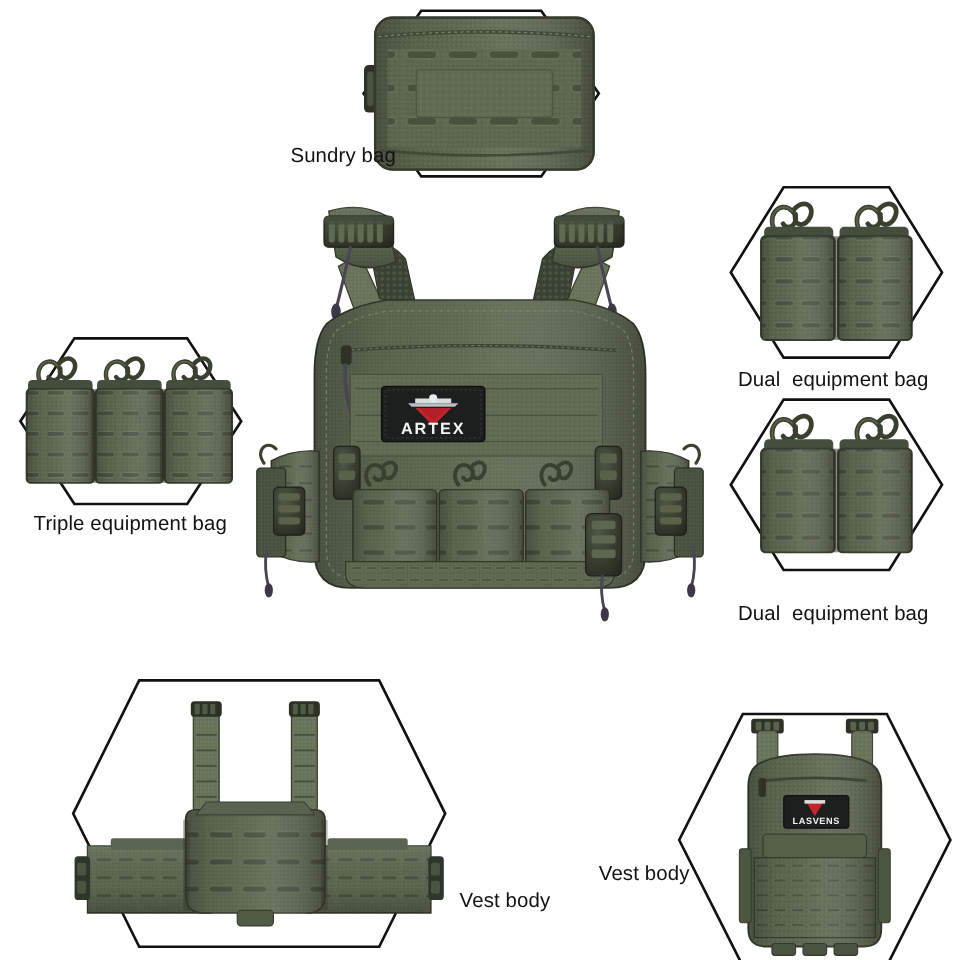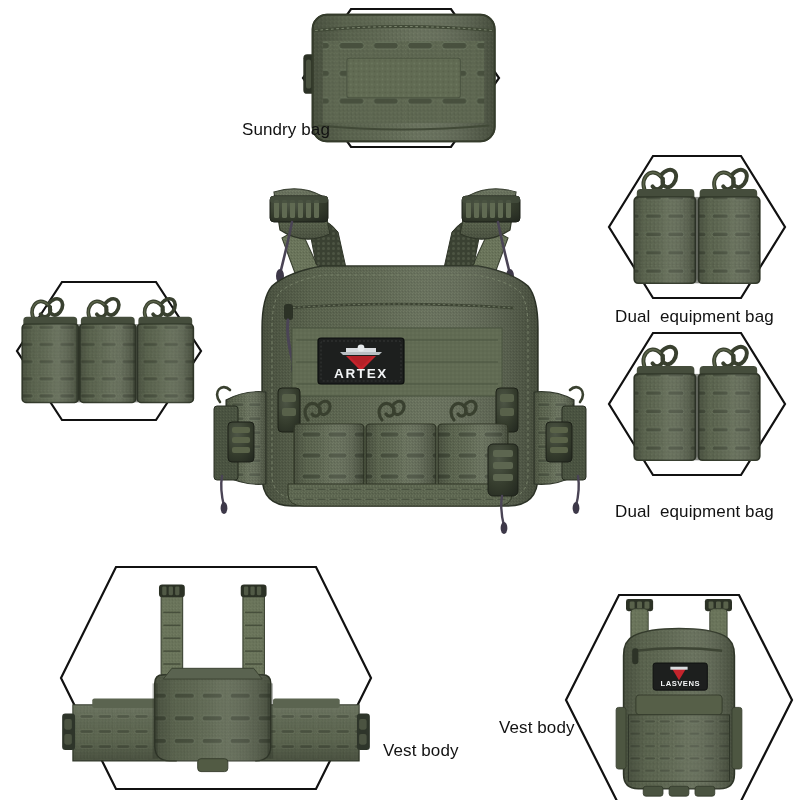--- a/index.html
+++ b/index.html
@@ -30,21 +30,21 @@
     color:#121212;
     font-size:17px;
     line-height:1;
     white-space:pre;
     letter-spacing:.1px;
   }
 
   
   #hero{
     position:absolute;
-    left:196px;top:176px;
+    left:196px;top:160px;
     width:408px;height:410px;
   }
 </style>
 </head>
 <body>
 
 <div id="stage">
 
   <svg width="0" height="0" style="position:absolute" aria-hidden="true">
     <defs>
@@ -234,20 +234,21 @@
         <rect x="52" y="30" width="46" height="64" rx="3" fill="url(#molleSm)" stroke="#353c2d" stroke-width="1.2"></rect>
         <rect x="99" y="30" width="46" height="64" rx="3" fill="url(#molleSm)" stroke="#353c2d" stroke-width="1.2"></rect>
         <rect x="5" y="30" width="46" height="64" rx="3" fill="url(#shadeV)"></rect>
         <rect x="52" y="30" width="46" height="64" rx="3" fill="url(#shadeV)"></rect>
         <rect x="99" y="30" width="46" height="64" rx="3" fill="url(#shadeV)"></rect>
         <rect x="49" y="30" width="4" height="64" fill="#2c3226" opacity="0.5"></rect>
         <rect x="96" y="30" width="4" height="64" fill="#2c3226" opacity="0.5"></rect>
       </svg>
     </div>
   </div>
+  <div class="lbl" style="left:28px;top:428px;">Triple equipment bag</div>
 
   <div class="hex" style="left:60px;top:566px;width:312px;height:224px;">
     <svg viewBox="0 0 312 224" preserveAspectRatio="none">
       <polygon points="56,1 256,1 311,112 256,223 56,223 1,112" fill="#ffffff" stroke="#111111" stroke-width="2.2"></polygon>
     </svg>
     <div class="inner">
       <svg width="290" height="190" viewBox="0 0 290 190">
 
         <g>
           <rect x="94" y="12" width="20" height="84" rx="5" fill="url(#weaveLight)" stroke="#3a4131" stroke-width="1"></rect>

